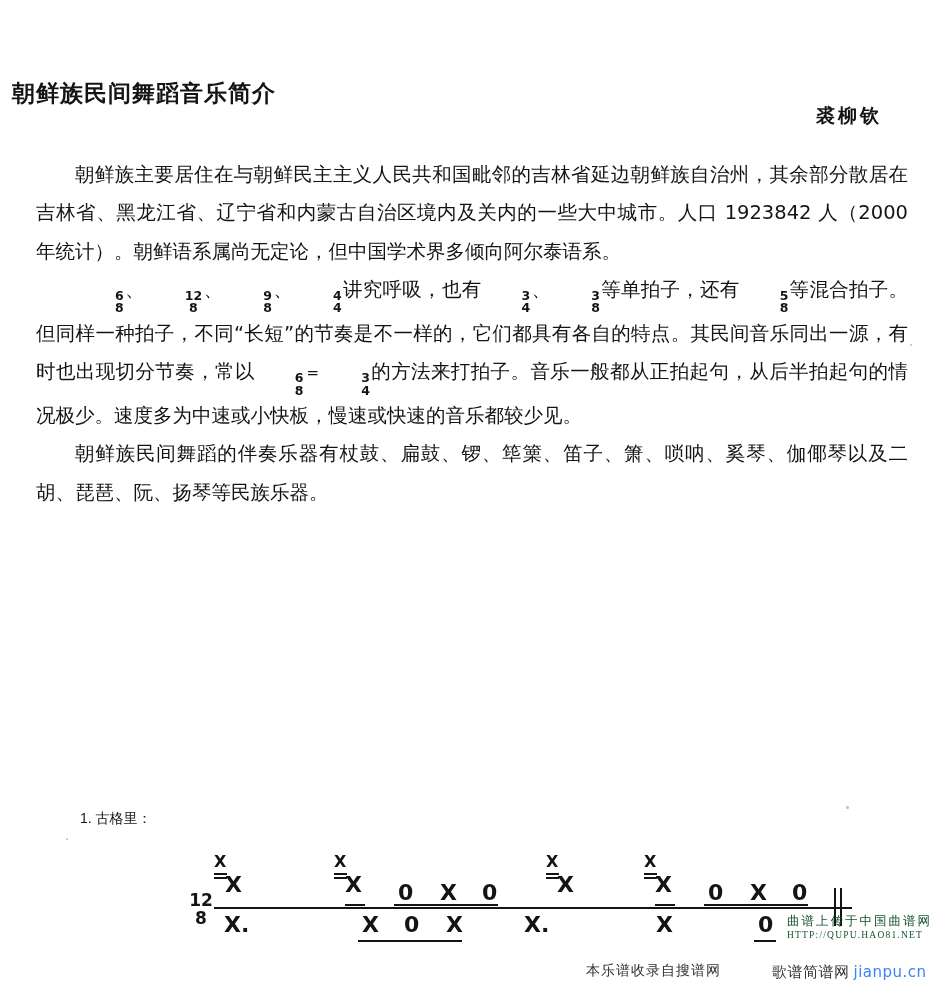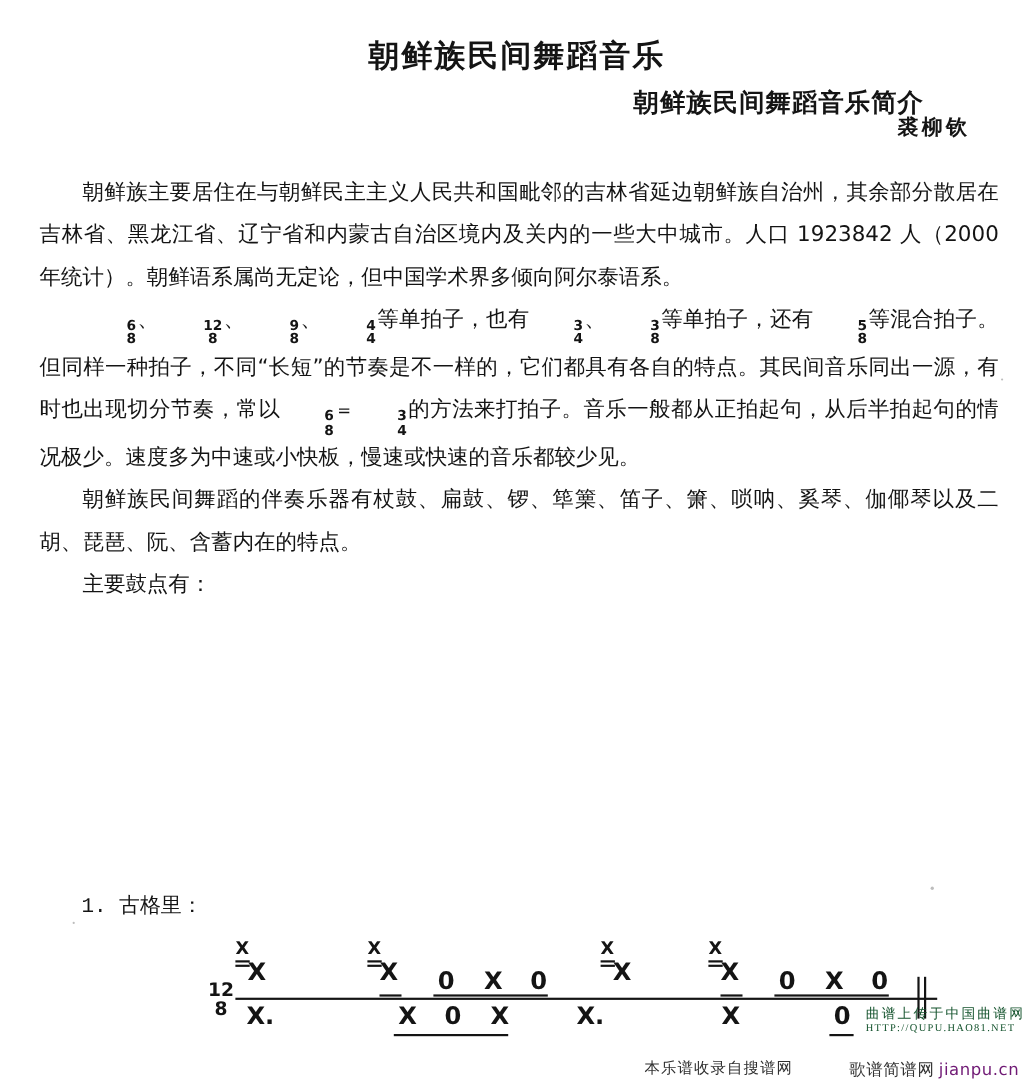--- a/index.html
+++ b/index.html
@@ -34,25 +34,26 @@
     font-size: 28px;
     font-weight: bold;
     letter-spacing: 2px;
     font-family: "DejaVu Sans", "Liberation Sans", sans-serif;
   }
   .title-sub {
     position: absolute;
     top: 78px;
     left: 0;
     width: 840px;
-    text-align: right;
+    text-align: left;
     font-size: 23px;
     font-weight: bold;
     letter-spacing: 1px;
     font-family: "DejaVu Sans", "Liberation Sans", sans-serif;
+    padding-left: 12px;
   }
   .author {
     position: absolute;
     top: 103px;
     right: 58px;
     font-size: 19px;
     font-weight: bold;
     letter-spacing: 3px;
     font-family: "DejaVu Serif", "Liberation Serif", serif;
     text-align: right;
@@ -94,23 +95,23 @@
   .frac .den { display: block; }
 
   .eqsign {
     font-family: "DejaVu Sans", "Liberation Sans", sans-serif;
     font-size: 15px;
     padding: 0 2px;
   }
 
   .section-head {
     position: absolute;
-    left: 36px;
-    font-size: 19px;
-    font-family: Liberation Mono, monospace;
+    left: 52px;
+    font-size: 14px;
+    font-family: Liberation Sans, sans-serif;
     font-weight: 500;
     text-indent: 2em;
   }
 
   
   .notation {
     position: absolute;
     left: 186px;
     top: 848px;
     width: 680px;
@@ -252,77 +253,75 @@
     position: absolute;
     left: 772px;
     top: 963px;
     font-size: 15px;
     letter-spacing: 0.5px;
     color: #333333;
     font-family: "DejaVu Sans", "Liberation Sans", sans-serif;
     white-space: nowrap;
   }
   .footer-right .brandurl {
-    color: #701a75;
+    color: #3b82f6;
     font-family: "DejaVu Sans", "Liberation Sans", sans-serif;
     font-size: 15px;
     padding-left: 4px;
   }
   .speck {
     position: absolute;
     background: #bdbdbd;
     border-radius: 50%;
   }
 </style>
 </head>
 <body>
 
 <div class="page">
 
-  <div class="title-main">朝鲜族民间舞蹈音乐</div>
   <div class="title-sub">朝鲜族民间舞蹈音乐简介</div>
   <div class="author">裘柳钦</div>
 
   <div class="body-block">
 
     <p class="para">朝鲜族主要居住在与朝鲜民主主义人民共和国毗邻的吉林省延边朝鲜族自治州，其余部分散居在吉林省、黑龙江省、辽宁省和内蒙古自治区境内及关内的一些大中城市。人口 1923842 人（2000 年统计）。朝鲜语系属尚无定论，但中国学术界多倾向阿尔泰语系。</p>
 
 
     <p class="para"><span class="frac">
           <span class="num">6</span>
           <span class="den">8</span>
         </span><span>、</span><span class="frac">
           <span class="num">12</span>
           <span class="den">8</span>
         </span><span>、</span><span class="frac">
           <span class="num">9</span>
           <span class="den">8</span>
         </span><span>、</span><span class="frac">
           <span class="num">4</span>
           <span class="den">4</span>
-        </span><span>等单拍子，也有</span><span class="frac">
+        </span><span>讲究呼吸，也有</span><span class="frac">
           <span class="num">3</span>
           <span class="den">4</span>
         </span><span>、</span><span class="frac">
           <span class="num">3</span>
           <span class="den">8</span>
         </span><span>等单拍子，还有</span><span class="frac">
           <span class="num">5</span>
           <span class="den">8</span>
         </span><span>等混合拍子。但同样一种拍子，不同“长短”的节奏是不一样的，它们都具有各自的特点。其民间音乐同出一源，有时也出现切分节奏，常以</span><span class="frac">
           <span class="num">6</span>
           <span class="den">8</span>
         </span><span class="eqsign">=</span><span class="frac">
           <span class="num">3</span>
           <span class="den">4</span>
         </span><span>的方法来打拍子。音乐一般都从正拍起句，从后半拍起句的情况极少。速度多为中速或小快板，慢速或快速的音乐都较少见。</span></p>
 
-    <p class="para">朝鲜族民间舞蹈的伴奏乐器有杖鼓、扁鼓、锣、筚篥、笛子、箫、唢呐、奚琴、伽倻琴以及二胡、琵琶、阮、含蓄内在的特点。</p>
-
-    <p class="para">主要鼓点有：</p>
+    <p class="para">朝鲜族民间舞蹈的伴奏乐器有杖鼓、扁鼓、锣、筚篥、笛子、箫、唢呐、奚琴、伽倻琴以及二胡、琵琶、阮、扬琴等民族乐器。</p>
+
   </div>
 
   <div class="section-head" style="top:810px;">1. 古格里：</div>
 
   <div class="notation">
 
     <div class="meter">
       <span class="num">12</span>
       <span class="den">8</span>
     </div>

